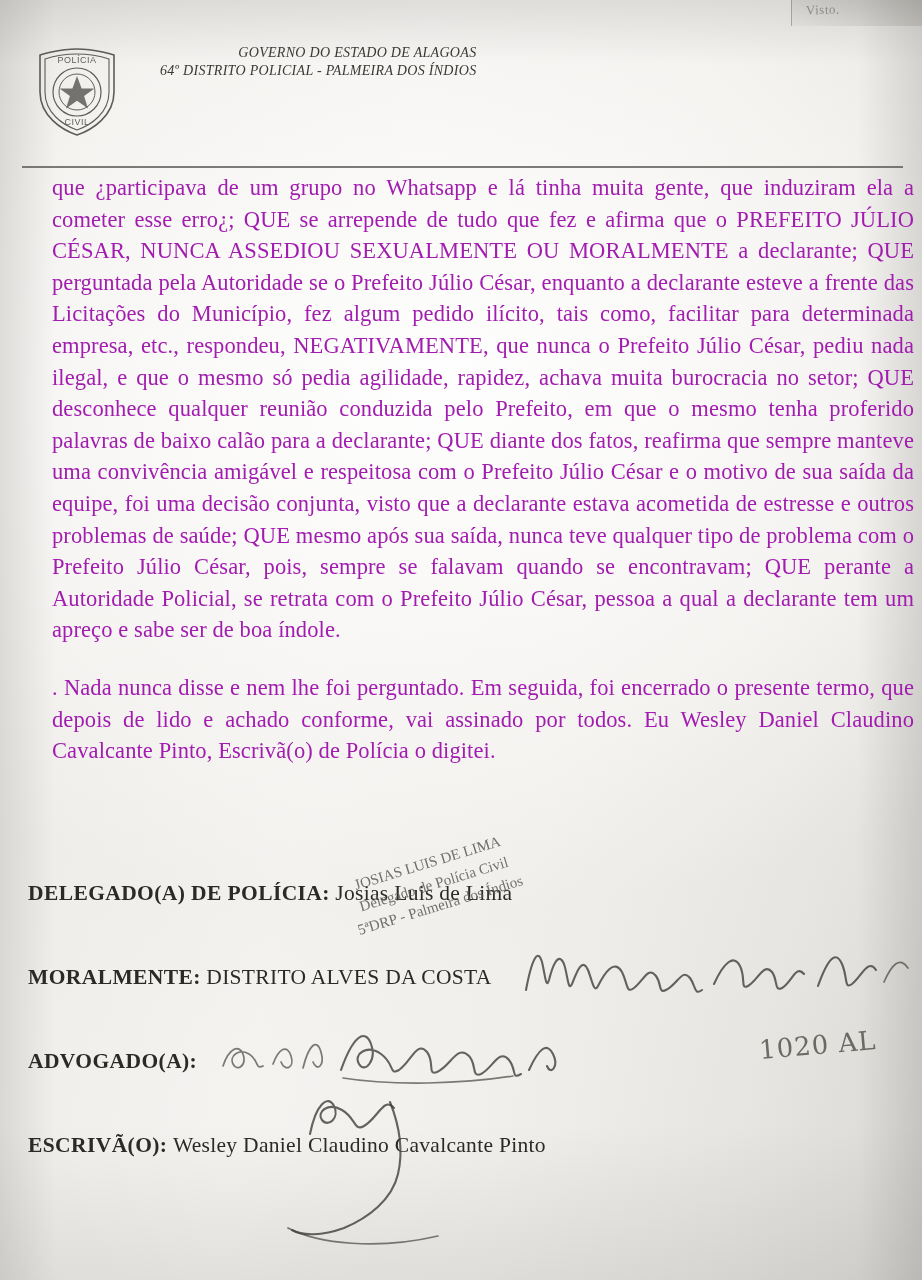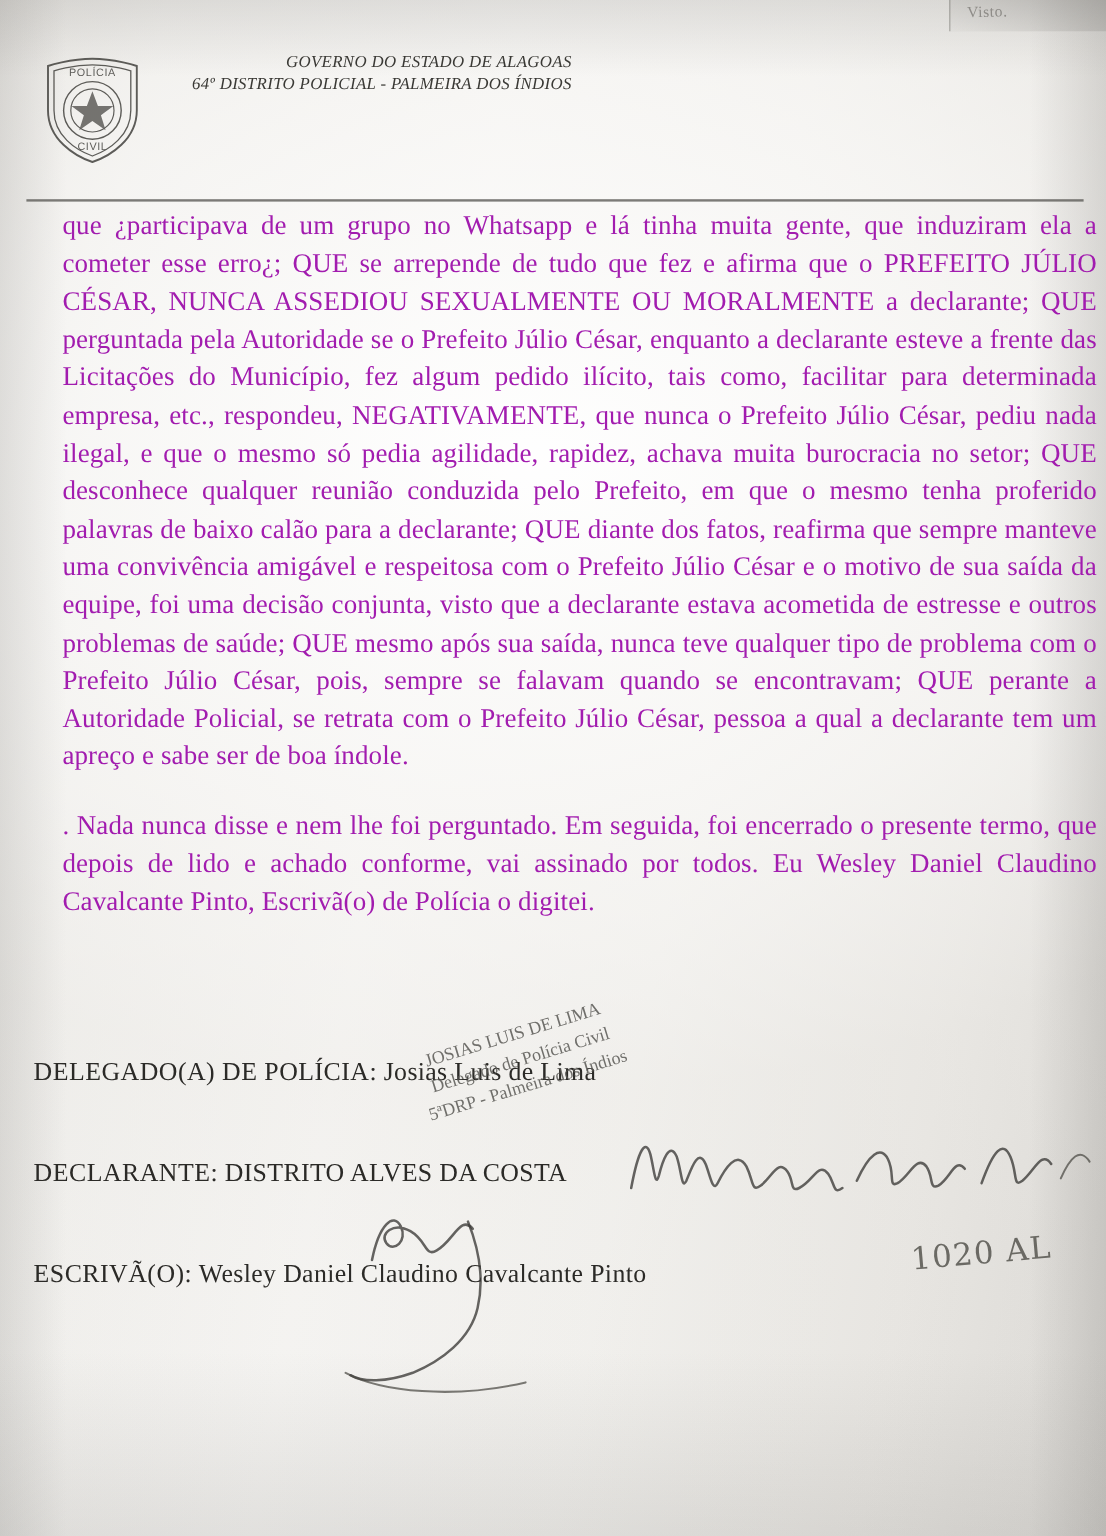--- a/index.html
+++ b/index.html
@@ -121,21 +121,21 @@
     right: 24px;
     top: 880px;
     color: #2b2a27;
   }
   .sig-row {
     position: relative;
     height: 84px;
     font-size: 22px;
   }
   .sig-label {
-    font-weight: normal;
+    font-weight: bold;
     letter-spacing: .4px;
     font-size: 21.5px;
   }
   .sig-value {
     letter-spacing: .3px;
     font-size: 21.5px;
   }
   .stamp {
     position: absolute;
     left: 320px;
@@ -208,34 +208,49 @@
       <span class="sig-label">DELEGADO(A) DE POLÍCIA:</span>
       <span class="sig-value">Josias Luis de Lima</span>
       <div class="stamp">
         <div>JOSIAS LUIS DE LIMA</div>
         <div>Delegado de Polícia Civil</div>
         <div>5ªDRP - Palmeira dos Índios</div>
       </div>
     </div>
 
     <div class="sig-row">
-      <span class="sig-label">DECLARANTE:</span>
+      <span class="sig-label">MORALMENTE:</span>
       <span class="sig-value">DISTRITO ALVES DA COSTA</span>
       <svg class="scribble" style="left:490px; top:-36px;" width="400" height="90" viewBox="0 0 400 90" aria-hidden="true">
         <path class="ink" d="M8 62 C14 30 20 20 24 34 C27 46 28 62 31 52 C34 40 40 22 46 36 C50 48 50 64 54 56
                              C58 46 64 28 70 42 C74 52 76 66 80 58 C86 46 96 30 104 44 C110 56 108 66 116 60
                              C126 52 130 38 138 48 C144 56 140 66 148 62 C160 56 164 40 172 50
                              C178 58 176 68 184 62"></path>
         <path class="ink" d="M196 56 C206 34 216 26 222 38 C228 50 222 62 230 58 C240 52 246 34 254 44
                              C260 52 256 64 264 60 C274 54 278 36 286 46"></path>
         <path class="ink" d="M300 58 C310 30 318 22 324 36 C330 50 326 62 334 56 C344 48 350 30 358 42"></path>
         <path class="ink-thin" d="M366 54 C374 36 382 28 390 40"></path>
       </svg>
     </div>
 
+    <div class="sig-row">
+      <span class="sig-label">ADVOGADO(A):</span>
+      <span class="sig-value"></span>
+      <svg class="scribble" style="left:185px; top:-34px;" width="420" height="86" viewBox="0 0 420 86" aria-hidden="true">
+        <path class="ink-thin" d="M10 52 C16 34 26 30 30 40 C34 52 24 58 20 50 C16 42 26 34 36 40 C46 46 42 56 50 52"></path>
+        <path class="ink-thin" d="M60 50 C66 34 74 30 78 42 C82 54 72 58 68 48"></path>
+        <path class="ink-thin" d="M90 54 C96 30 104 24 108 38 C112 52 104 58 100 48"></path>
+        <path class="ink" d="M128 56 C140 22 152 14 158 30 C164 46 152 60 146 50 C140 40 154 30 168 40
+                             C182 50 176 62 186 56 C198 48 204 26 214 38 C222 48 214 62 224 58
+                             C238 52 244 30 256 42 C264 50 258 64 268 60 C280 54 286 34 296 46
+                             C304 56 298 66 308 60"></path>
+        <path class="ink" d="M316 56 C326 34 334 28 340 40 C346 52 338 62 334 52"></path>
+        <path class="ink-thin" d="M130 64 C180 72 250 70 300 62"></path>
+      </svg>
+    </div>
 
     <div class="sig-row">
       <span class="sig-label">ESCRIVÃ(O):</span>
       <span class="sig-value">Wesley Daniel Claudino Cavalcante Pinto</span>
       <svg class="scribble" style="left:230px; top:-54px;" width="260" height="180" viewBox="0 0 260 180" aria-hidden="true">
         <path class="ink" d="M52 56 C58 26 70 16 76 28 C82 40 70 50 64 42 C58 34 70 24 84 32
                              C98 40 96 54 106 48 C120 40 126 18 136 30"></path>
         <path class="ink" d="M132 24 C140 44 146 70 140 96 C134 122 110 140 86 150 C64 158 44 158 34 152"></path>
         <path class="ink-thin" d="M30 150 C60 166 120 172 180 158"></path>
       </svg>

